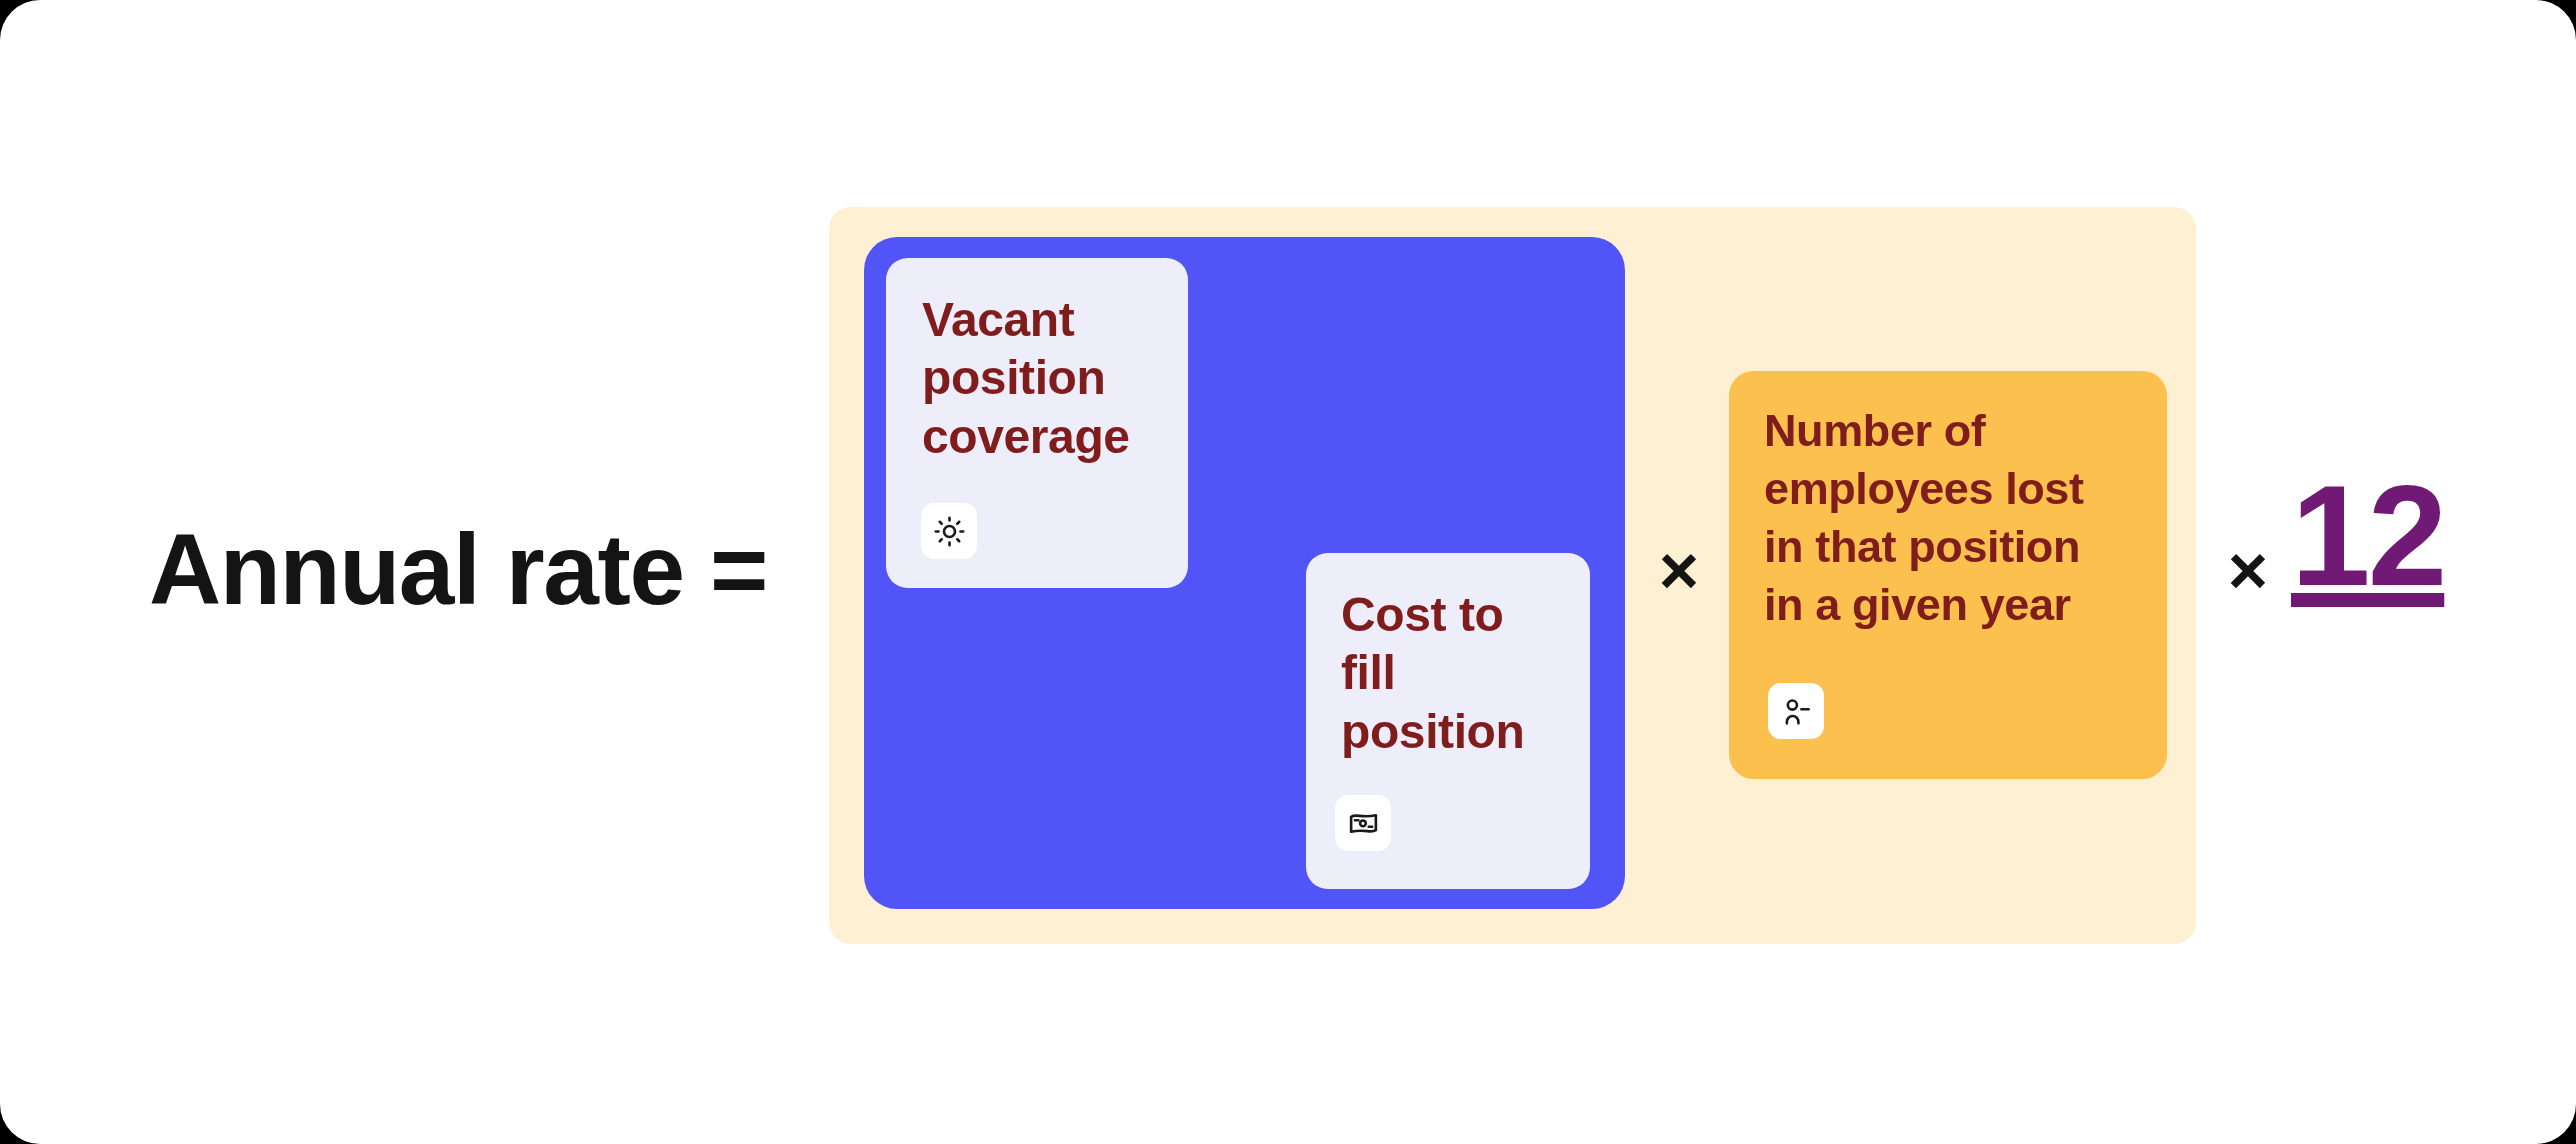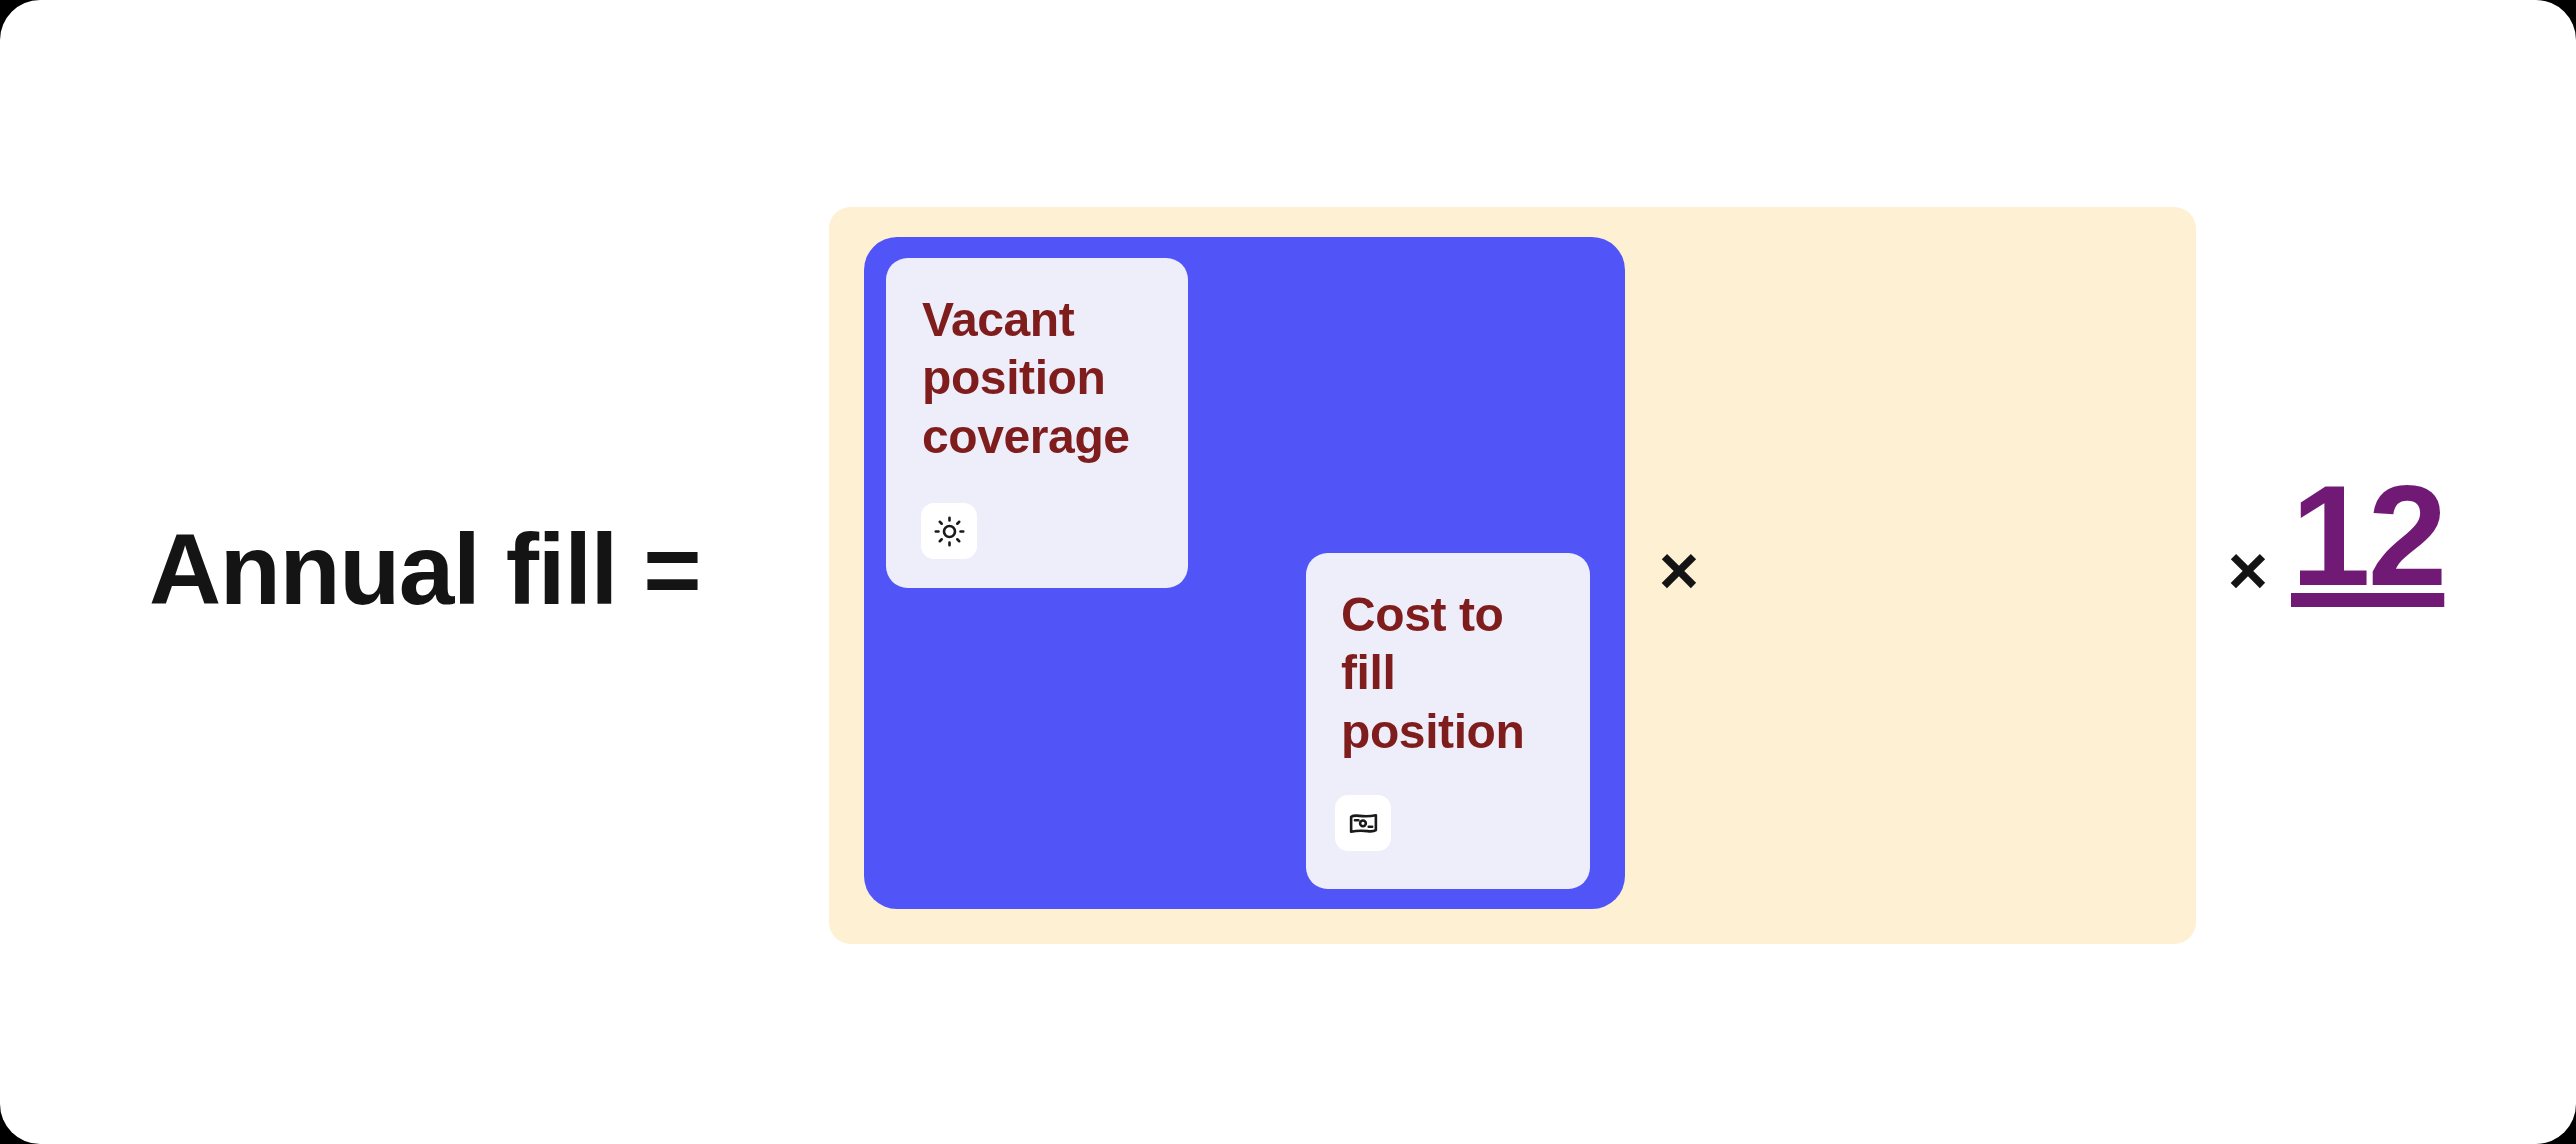--- a/index.html
+++ b/index.html
@@ -110,21 +110,21 @@
     color: #701a75;
     white-space: nowrap;
     text-decoration: underline;
   }
 </style>
 </head>
 <body>
 
 <div class="surface">
 
-  <div class="title">Annual fill =</div>
+  <div class="title">Annual rate =</div>
 
   <div class="cream-panel"></div>
 
   <div class="purple-group"></div>
 
   <div class="card card-a">
     <span class="card-label">Vacant
 position
 coverage</span>
     <div class="badge badge-a">
@@ -144,19 +144,32 @@
       <svg width="33" height="33" viewBox="0 0 24 24" fill="none" stroke="#1a1a1a" stroke-width="1.9" stroke-linecap="round" stroke-linejoin="round">
         <path d="M3 7.2 C6.8 4.6 10.2 8.3 21 6 L21 16.8 C17.2 19.4 13.8 15.7 3 18 Z"></path>
         <circle cx="11.6" cy="11.9" r="2.1"></circle>
         <path d="M5.8 9.6h2.5 M15.8 14.4h2.5"></path>
       </svg>
     </div>
   </div>
 
   <div class="multiply multiply-inner">×</div>
 
+  <div class="orange-card">
+    <span class="card-label">Number of
+employees lost
+in that position
+in a given year</span>
+    <div class="badge badge-e">
+      <svg width="33" height="33" viewBox="0 0 24 24" fill="none" stroke="#1a1a1a" stroke-width="1.9" stroke-linecap="round" stroke-linejoin="round">
+        <circle cx="9" cy="7.3" r="3.3"></circle>
+        <path d="M5 20.6v-1.1a4.2 4.2 0 0 1 8.4 0v1.1"></path>
+        <path d="M15.6 10.4h5.2"></path>
+      </svg>
+    </div>
+  </div>
 
   <div class="multiply multiply-outer">×</div>
 
   <div class="multiplier">12</div>
 
 </div>
 
 
 </body></html>

